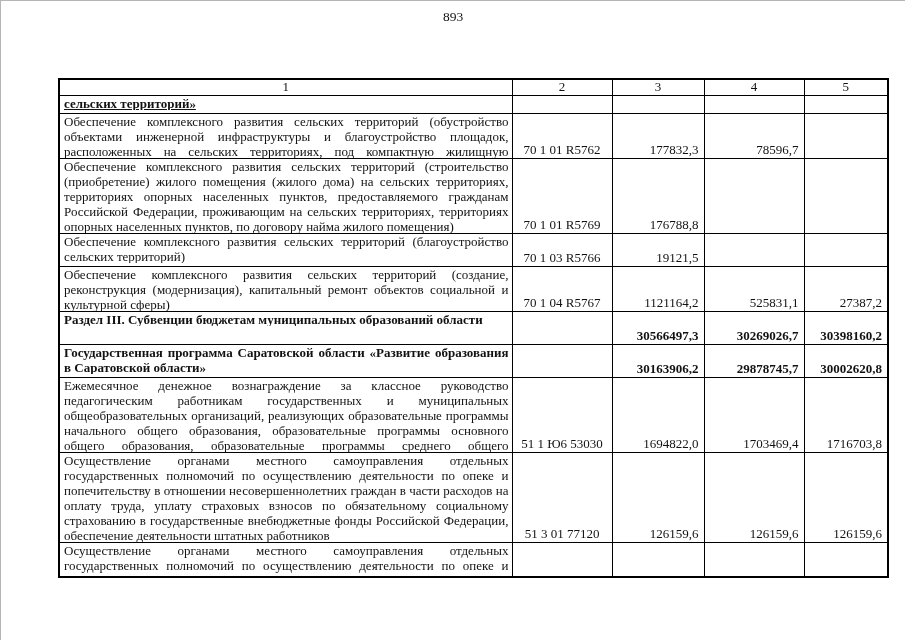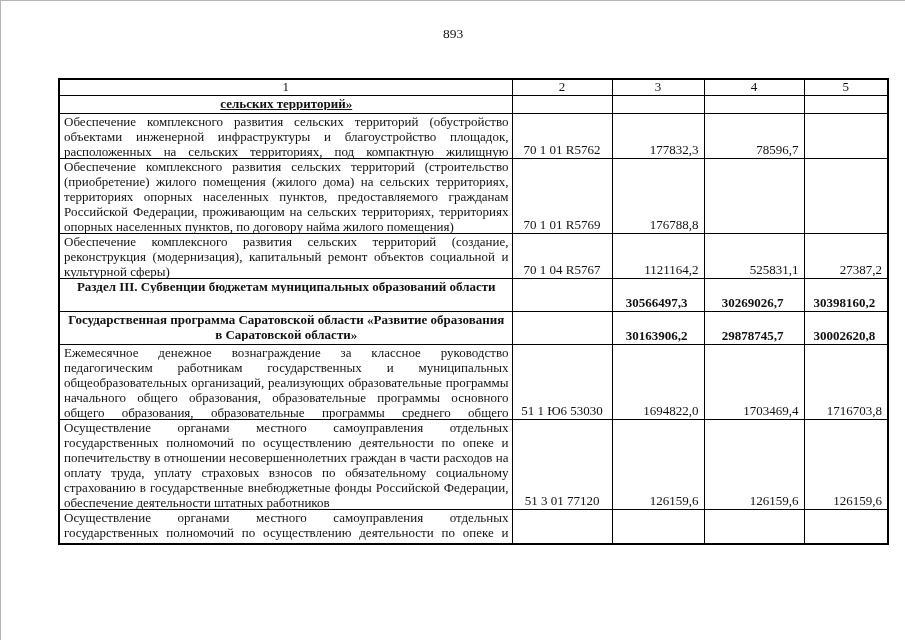--- a/index.html
+++ b/index.html
@@ -10,21 +10,21 @@
     height: 640px;
     background: #ffffff;
     border-top: 1px solid #b5b5b5;
     border-left: 1px solid #b5b5b5;
     overflow: hidden;
     font-family: "Liberation Serif", "DejaVu Serif", serif;
     color: #121212;
   }
   .page-number {
     position: absolute;
-    top: 25px;
+    top: 8px;
     left: 0;
     width: 100%;
     text-align: center;
     font-size: 13.5px;
   }
   table.budget {
     position: absolute;
     left: 57px;
     top: 77px;
     width: 829px;
@@ -62,21 +62,21 @@
     padding: 0 2px 1px 2px;
     line-height: 15px;
   }
   td.c-num {
     vertical-align: bottom;
     text-align: right;
     white-space: nowrap;
     padding: 16px 5px 1px 2px;
     line-height: 15px;
   }
-  tr.bold td { font-weight: bold; text-align: center; }
+  tr.bold td { font-weight: bold; }
 </style>
 </head>
 <body>
 
 <div class="page">
 
   <div class="page-number">893</div>
 
   <table class="budget">
     <colgroup>
@@ -113,20 +113,29 @@
           <td class="c-num">177832,3</td>
           <td class="c-num">78596,7</td>
           <td class="c-num"></td>
         </tr>
         <tr style="height: 75px;">
           <td class="c-name">
             <div class="clip" style="max-height: 74px;">Обеспечение комплексного развития сельских территорий (строительство (приобретение) жилого помещения (жилого дома) на сельских территориях, территориях опорных населенных пунктов, предоставляемого гражданам Российской Федерации, проживающим на сельских территориях, территориях опорных населенных пунктов, по договору найма жилого помещения)</div>
           </td>
           <td class="c-code">70 1 01 R5769</td>
           <td class="c-num">176788,8</td>
+          <td class="c-num"></td>
+          <td class="c-num"></td>
+        </tr>
+        <tr style="height: 30px;">
+          <td class="c-name">
+            <div class="clip" style="max-height: 29px;">Обеспечение комплексного развития сельских территорий (благоустройство сельских территорий)</div>
+          </td>
+          <td class="c-code">70 1 03 R5766</td>
+          <td class="c-num">19121,5</td>
           <td class="c-num"></td>
           <td class="c-num"></td>
         </tr>
         <tr style="height: 45px;">
           <td class="c-name">
             <div class="clip" style="max-height: 44px;">Обеспечение комплексного развития сельских территорий (создание, реконструкция (модернизация), капитальный ремонт объектов социальной и культурной сферы)</div>
           </td>
           <td class="c-code">70 1 04 R5767</td>
           <td class="c-num">1121164,2</td>
           <td class="c-num">525831,1</td>

